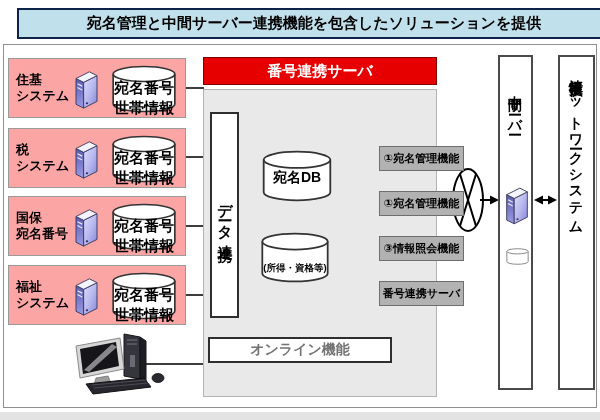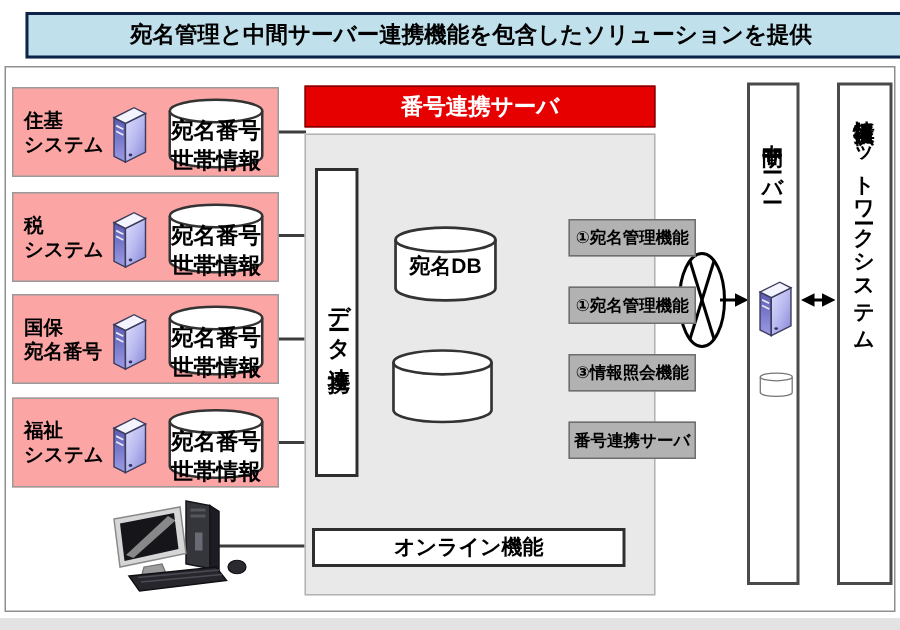--- a/index.html
+++ b/index.html
@@ -32,22 +32,22 @@
   .db-atena{left:256px;top:149px;width:82px;height:54px;}
   .db-gyomu{left:252px;top:231px;width:86px;height:53px;}
   .db-label{position:absolute;left:0;width:100%;text-align:center;font-weight:bold;color:#000;}
   .db-atena .db-label{top:20px;font-size:14px;}
   .db-gyomu .db-label-main{top:16px;font-size:13px;}
   .db-gyomu .db-label-note{top:31px;font-size:9.5px;}
 
   .funcbox{left:347px;width:85px;height:25px;background:#b2b2b2;border:1px solid #6e6e6e;z-index:2;
     display:flex;align-items:center;justify-content:center;font-weight:bold;font-size:11px;color:#000;margin-left:32px;}
 
-  .online-box{left:208px;top:352px;width:209px;height:26px;background:#fff;border:2px solid #2e2e2e;z-index:2;
-    display:flex;align-items:center;justify-content:center;font-weight:bold;font-size:14px;color:#000000;}
+  .online-box{left:208px;top:337px;width:184px;height:26px;background:#fff;border:2px solid #2e2e2e;z-index:2;
+    display:flex;align-items:center;justify-content:center;font-weight:bold;font-size:14px;color:#737373;}
 
   .tallbox{top:55px;height:335px;background:#fff;border:2px solid #4a4a4a;z-index:2;}
   .chukan{left:498px;width:35px;}
   .jouhou{left:558px;width:37px;}
   .chukan-label{position:absolute;left:50%;top:28px;transform:translateX(-50%);font-size:14px;letter-spacing:2px;}
   .jouhou-label{position:absolute;left:50%;top:12px;transform:translateX(-50%);font-size:14px;letter-spacing:1px;}
   .chukan-server{position:absolute;left:2px;top:127px;width:30px;height:42px;}
   .chukan-cyl{position:absolute;left:6px;top:189px;width:23px;height:21px;}
 
   .overlay{left:0;top:0;width:600px;height:420px;z-index:1;pointer-events:none;}
@@ -202,20 +202,21 @@
   <svg class="cyl-svg">
       <use href="#sym-cyl"></use>
     </svg>
   <div class="db-label">宛名DB</div>
 </div>
 
 <div class="abs db-cyl db-gyomu">
   <svg class="cyl-svg">
       <use href="#sym-cyl"></use>
     </svg>
+  <div class="db-label db-label-note">(所得・資格等)</div>
 </div>
 
 <div class="abs funcbox" style="top:146px">①宛名管理機能</div>
 <div class="abs funcbox" style="top:191px">①宛名管理機能</div>
 <div class="abs funcbox" style="top:236px">③情報照会機能</div>
 <div class="abs funcbox" style="top:281px">番号連携サーバ</div>
 
 <div class="abs online-box">オンライン機能</div>
 
 <svg class="abs pc-icon">

